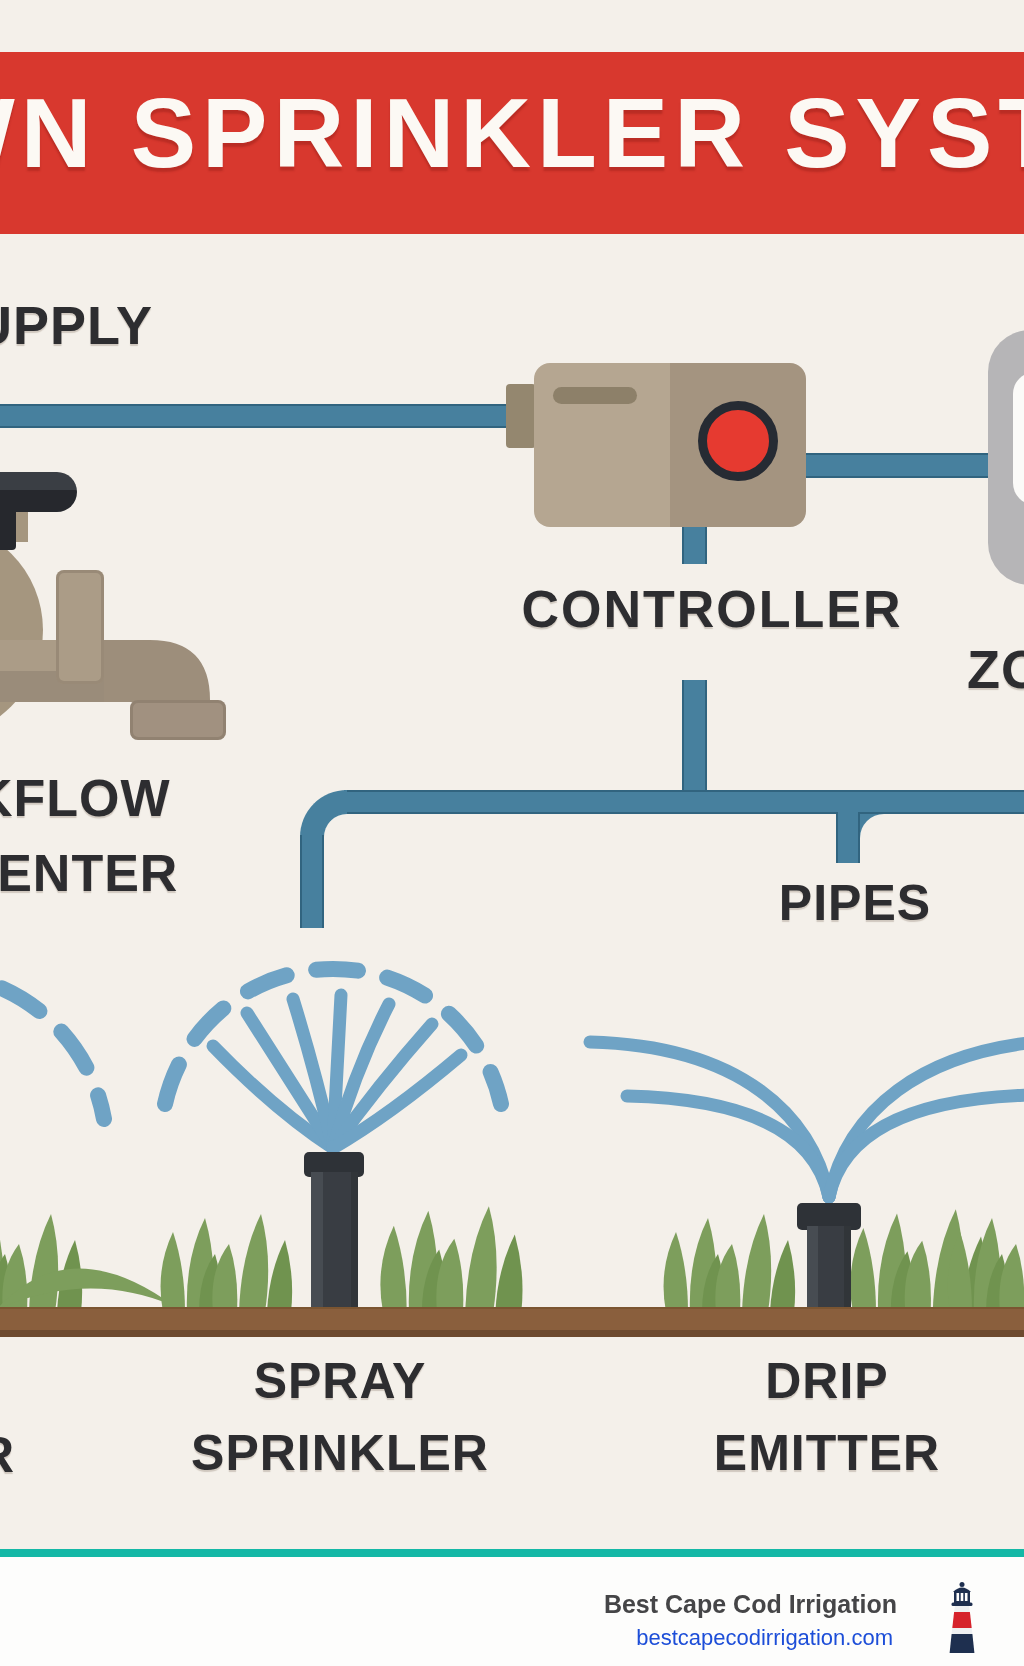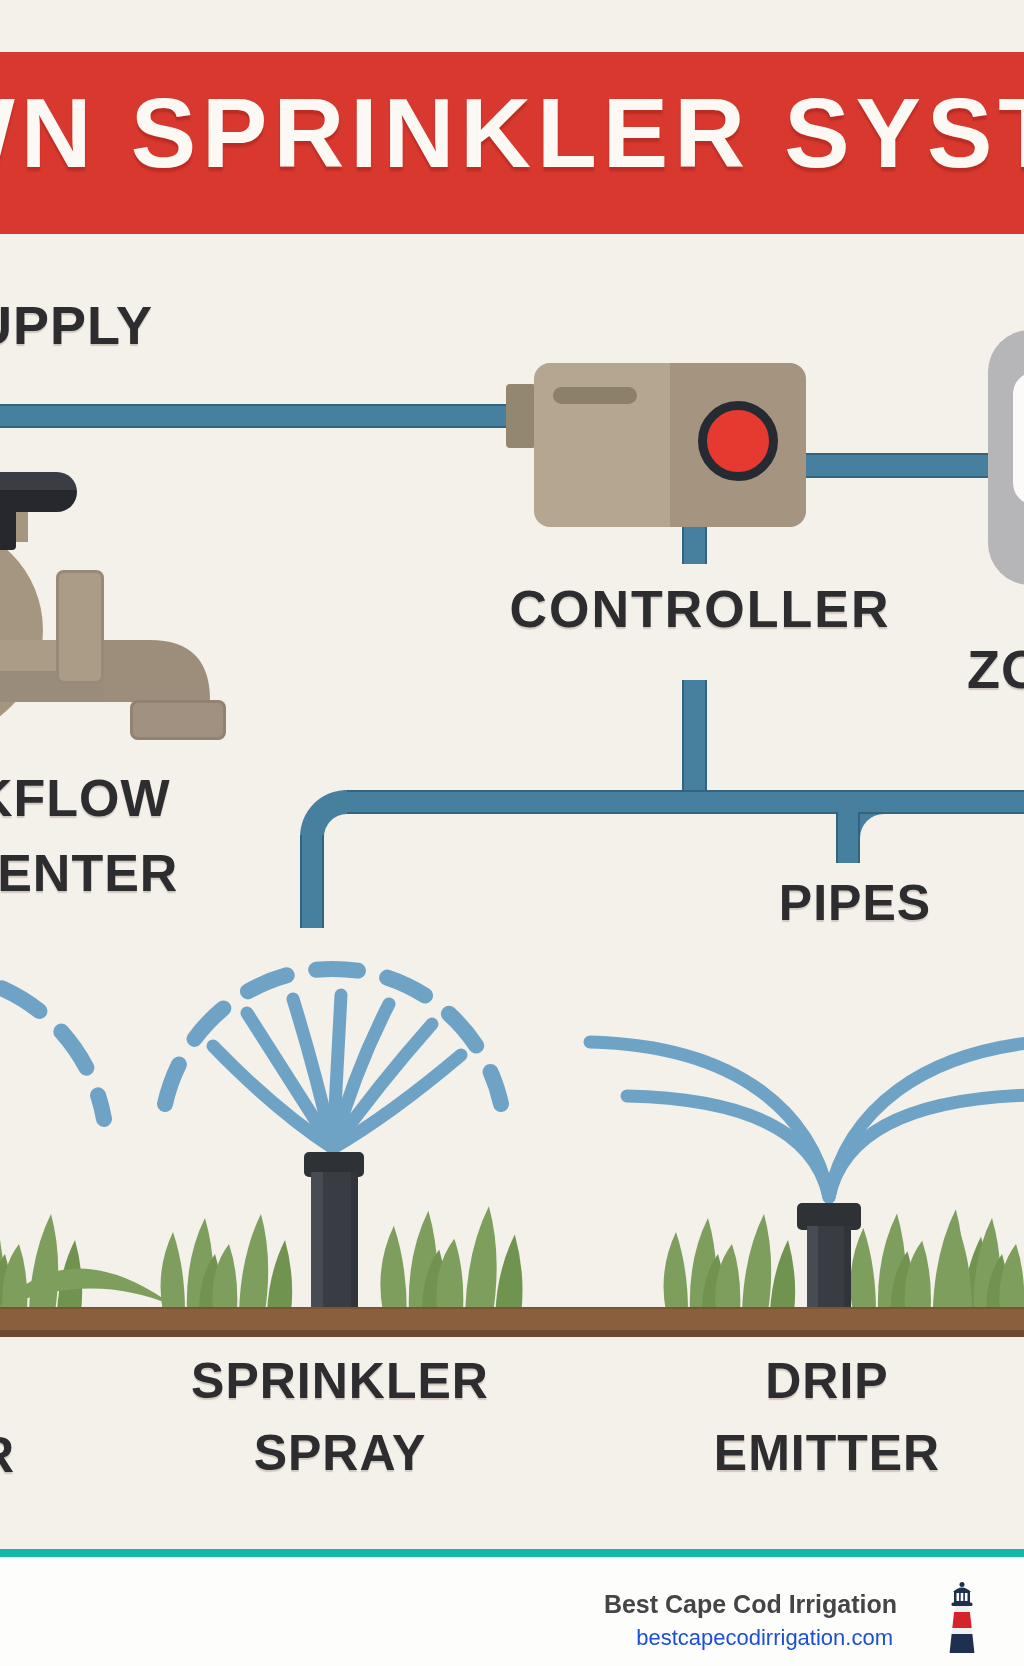--- a/index.html
+++ b/index.html
@@ -85,21 +85,21 @@
     <div id="banner-title">LAWN SPRINKLER SYSTEM</div>
   </div>
 
   <div class="biglabel" style="left:-276px;top:288px;white-space:nowrap;font-size:54px;line-height:75px;text-align:left;">WATER SUPPLY</div>
 
   <div class="biglabel l52" style="left:-185px;top:761px;width:400px;">
     <div>BACKFLOW</div>
     <div>PREVENTER</div>
   </div>
 
-  <div class="biglabel l52" style="left:500px;top:572px;width:400px;letter-spacing:2px;">CONTROLLER</div>
+  <div class="biglabel l52" style="left:512px;top:572px;width:400px;letter-spacing:2px;">CONTROLLER</div>
 
   <div class="biglabel" style="left:967px;top:642px;white-space:nowrap;font-size:54px;line-height:54px;text-align:left;">ZONE VALVE</div>
 
   <div class="biglabel l50" style="left:655px;top:867px;width:400px;">PIPES</div>
 
   <div class="pipe pipe-h" style="left:0;top:404px;width:508px;height:24px;"></div>
   <div class="pipe pipe-h" style="left:800px;top:453px;width:196px;height:25px;"></div>
   <div class="pipe pipe-v" style="left:682px;top:527px;width:25px;height:37px;"></div>
   <div class="pipe pipe-v" style="left:682px;top:680px;width:25px;height:134px;"></div>
   <div class="pipe pipe-h" style="left:344px;top:790px;width:680px;height:24px;"></div>
@@ -175,22 +175,22 @@
   <div class="head-cap" style="left:304px;top:1152px;width:60px;height:25px;"></div>
   <div class="head-body" style="left:311px;top:1172px;width:47px;height:140px;"></div>
   <div class="head-cap" style="left:797px;top:1203px;width:64px;height:27px;"></div>
   <div class="head-body" style="left:807px;top:1226px;width:44px;height:86px;"></div>
 
   <div id="ground"></div>
 
   <div class="biglabel l50" style="left:-22px;top:1419px;text-align:left;">R</div>
 
   <div class="biglabel l50" style="left:140px;top:1345px;width:400px;">
+    <div>SPRAY</div>
     <div>SPRINKLER</div>
-    <div>SPRAY</div>
   </div>
 
   <div class="biglabel l50" style="left:627px;top:1345px;width:400px;">
     <div>DRIP</div>
     <div>EMITTER</div>
   </div>
 
   <div id="footer">
     <div id="footer-company">Best Cape Cod Irrigation</div>
     <div id="footer-site">bestcapecodirrigation.com</div>

